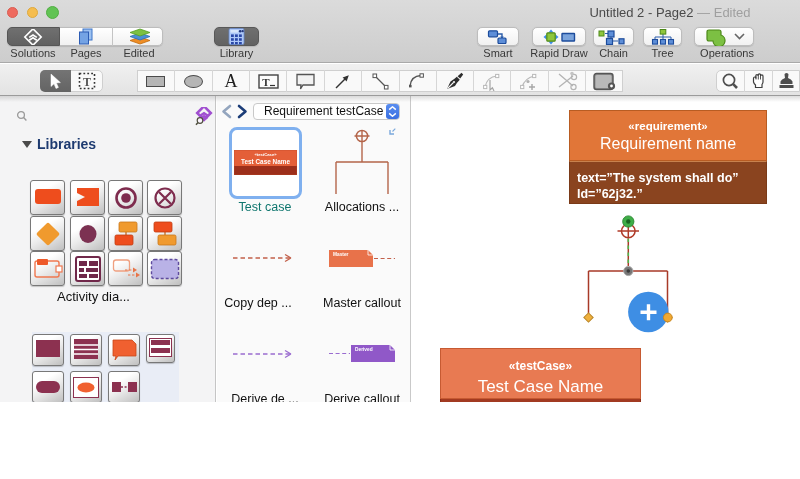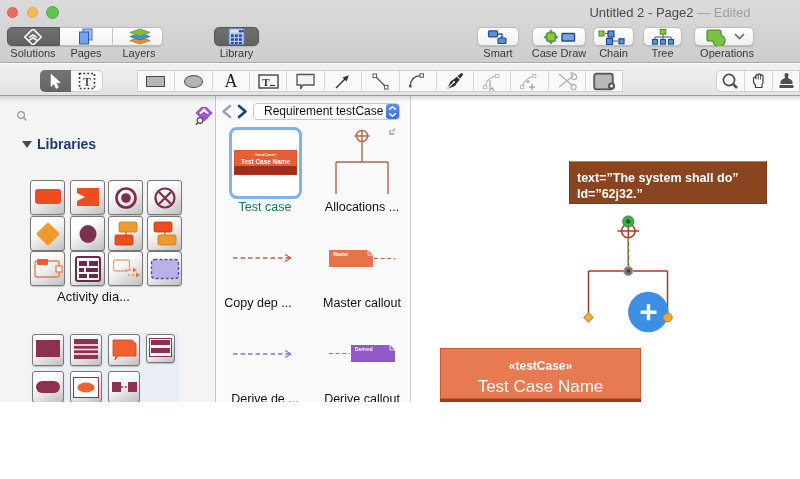--- a/index.html
+++ b/index.html
@@ -63,21 +63,21 @@
   <div id="tl-r" class="abs tl"></div>
     <div id="tl-y" class="abs tl"></div>
     <div id="tl-g" class="abs tl"></div>
   <div id="wtitle" class="abs">Untitled 2 - Page2 <span class="edited">— Edited</span></div>
 
   <div id="seg1" class="abs"></div>
   <div id="seg1sel" class="abs"></div>
   <div class="segdiv" style="left:112px;"></div>
   <div class="blabel" style="left:3px;width:60px;">Solutions</div>
   <div class="blabel" style="left:60px;width:52px;">Pages</div>
-  <div class="blabel" style="left:112px;width:54px;">Layers</div>
+  <div class="blabel" style="left:112px;width:54px;">Edited</div>
 
   <div class="btn dark" style="left:214px;width:45px;"></div>
   <div class="blabel" style="left:209px;width:55px;">Library</div>
 
   <svg class="abs" style="left:23px;top:29px;" width="20" height="16" viewBox="0 0 20 16">
     <g stroke="#fff" stroke-width="1.6" fill="none">
       <rect x="4.2" y="2.2" width="11.6" height="11.6" transform="rotate(45 10 8)"></rect>
       <path d="M6.2 8.4 L10 6 L13.8 8.4"></path>
       <path d="M6.2 11.2 L10 8.8 L13.8 11.2"></path>
     </g>
@@ -139,21 +139,21 @@
   <svg class="abs" style="left:706px;top:29px;" width="20" height="17" viewBox="0 0 20 17">
     <path d="M3 1 L13 1 Q15 1 15 3 L15 6 A6 6 0 1 1 7 12 L3 12 Q1 12 1 10 L1 3 Q1 1 3 1 Z" fill="#7cc043" stroke="#4c8818" stroke-width="1.2"></path>
   </svg>
   <svg class="abs" style="left:734px;top:33px;" width="11" height="7" viewBox="0 0 11 7">
     <path d="M1 1 L5.5 5.5 L10 1" fill="none" stroke="#666" stroke-width="1.6"></path>
   </svg>
 
   <div class="btn" style="left:477px;width:42px;"></div>
   <div class="blabel" style="left:477px;width:42px;">Smart</div>
   <div class="btn" style="left:532px;width:54px;"></div>
-  <div class="blabel" style="left:525px;width:68px;">Case Draw</div>
+  <div class="blabel" style="left:525px;width:68px;">Rapid Draw</div>
   <div class="btn" style="left:593px;width:41px;"></div>
   <div class="blabel" style="left:593px;width:41px;">Chain</div>
   <div class="btn" style="left:643px;width:39px;"></div>
   <div class="blabel" style="left:643px;width:39px;">Tree</div>
   <div class="btn" style="left:694px;width:60px;"></div>
   <div class="blabel" style="left:692px;width:70px;">Operations</div>
 
   <div id="row2" class="abs"></div>
   <div class="strip" style="left:40px;width:63px;border-radius:5px;"></div>
   <div class="abs" style="left:40px;top:70px;width:31px;height:22px;background:linear-gradient(#747474,#646464);border-radius:5px 0 0 5px;"></div>
@@ -439,20 +439,24 @@
     <path d="M40 1 L40 6 L45 6" fill="none" stroke="#c8b2ea" stroke-width="0.8"></path>
     <text x="3.5" y="7" font-size="4.6" font-weight="bold" fill="#fff" font-family="Liberation Sans,sans-serif">DerivedFrom</text>
     <path d="M46 9.5 L66 9.5" stroke="#9a6cd0" stroke-width="1.2" stroke-dasharray="4 2.6"></path>
   </svg>
   <svg class="abs" style="left:330px;top:444px;" width="66" height="11" viewBox="0 0 66 11">
     <path d="M0 5.5 L58 5.5" stroke="#b5482a" stroke-width="1.5" stroke-dasharray="5 3"></path>
     <path d="M64 5.5 L57 1.8 M64 5.5 L57 9.2" fill="none" stroke="#b5482a" stroke-width="1.5"></path>
   </svg>
 
   <div id="req" class="abs">
+    <div id="reqhead" class="abs">
+        <div style="font-size:11.5px;font-weight:bold;margin-top:9px;">«requirement»</div>
+        <div style="font-size:16px;margin-top:3px;">Requirement name</div>
+      </div>
     <div id="reqbody" class="abs">text=”The system shall do”<br>Id=”62j32.”</div>
   </div>
   <div id="tc" class="abs">
     <div id="tchead" class="abs">
         <div style="font-size:12px;font-weight:bold;margin-top:10px;">«testCase»</div>
         <div style="font-size:17px;margin-top:4px;">Test Case Name</div>
       </div>
     <div id="tcbody" class="abs"></div>
   </div>
 

